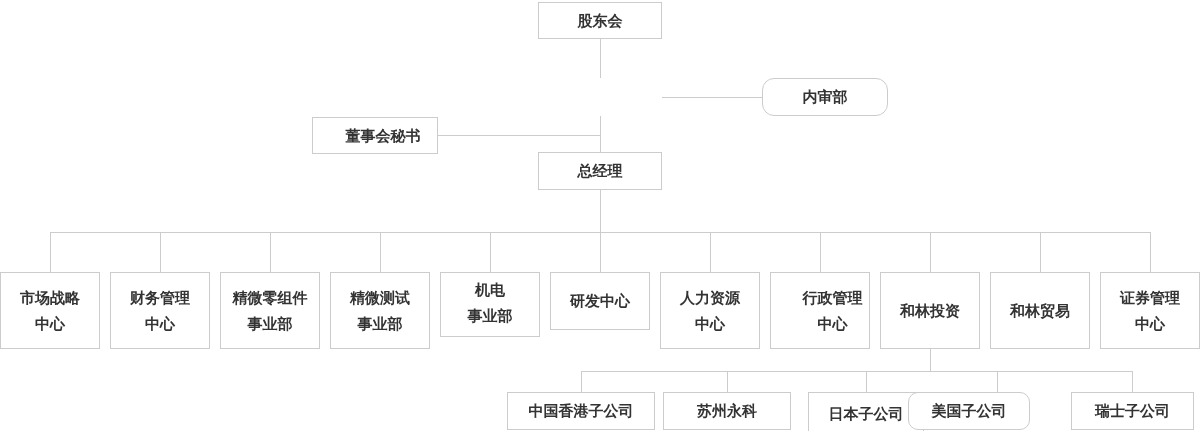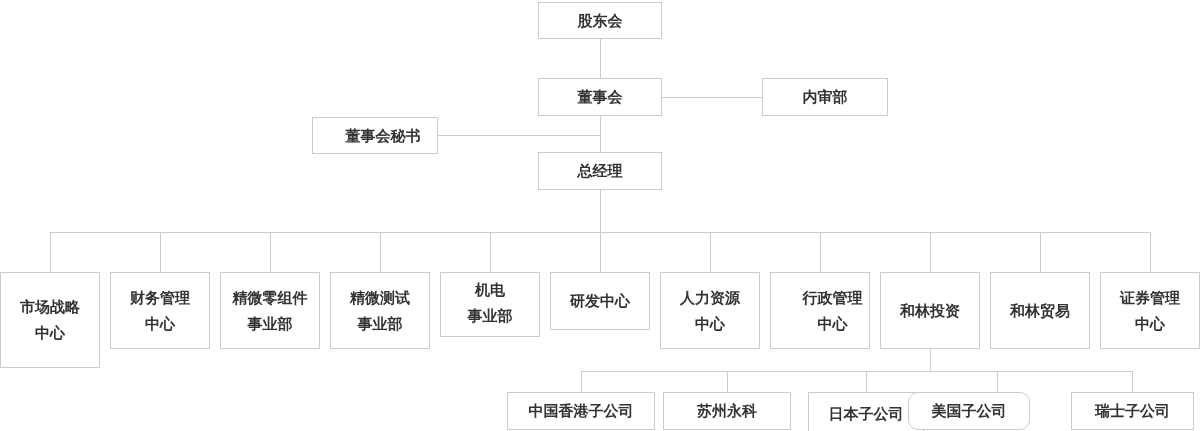--- a/index.html
+++ b/index.html
@@ -85,37 +85,34 @@
     <line x1="727" y1="371" x2="727" y2="392"></line>
     <line x1="866" y1="371" x2="866" y2="392"></line>
     <line x1="997" y1="371" x2="997" y2="392"></line>
     <line x1="1132" y1="371" x2="1132" y2="392"></line>
   </svg>
 
   <div class="node" style="left:538px; top:2px; width:124px; height:37px;">
     <span>股东会</span>
   </div>
 
-  <div class="node" style="left:538px; top:78px; width:124px; height:38px;">
-    <span>董事会</span>
-  </div>
 
-  <div class="node" style="left:762px; top:78px; width:126px; height:38px;">
+  <div class="node" style="left:762px; top:78px; width:126px; height:38px;border-radius:12px;">
     <span>内审部</span>
   </div>
 
   <div class="node" style="left:312px; top:117px; width:126px; height:37px;padding-left:16px;">
     <span>董事会秘书</span>
   </div>
 
   <div class="node" style="left:538px; top:152px; width:124px; height:38px;">
     <span>总经理</span>
   </div>
 
-  <div class="node" style="left:0px; top:272px; width:100px; height:96px;">
+  <div class="node" style="left:0px; top:272px; width:100px; height:77px;">
     <span>市场战略</span>
     <span>中心</span>
   </div>
 
   <div class="node" style="left:110px; top:272px; width:100px; height:77px;">
     <span>财务管理</span>
     <span>中心</span>
   </div>
 
   <div class="node" style="left:220px; top:272px; width:100px; height:77px;">

